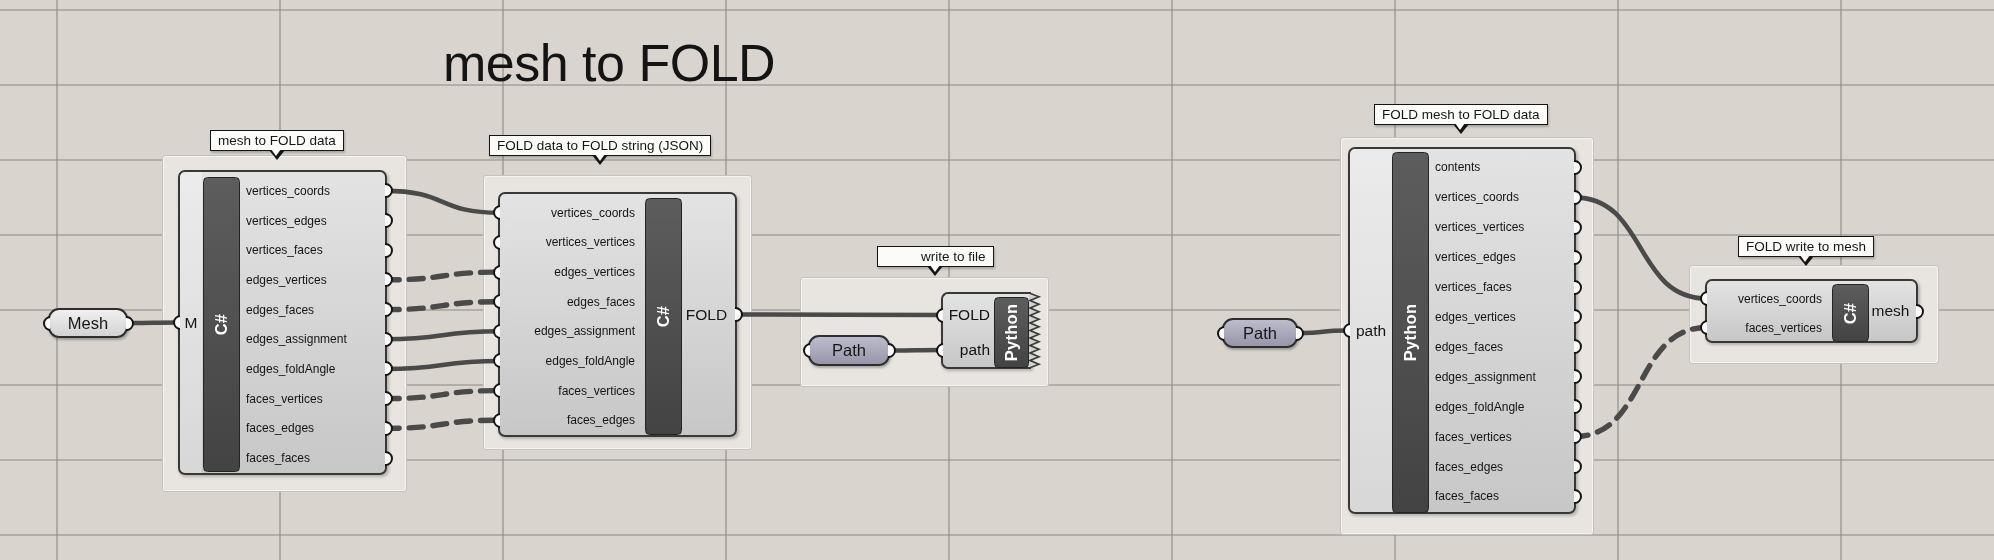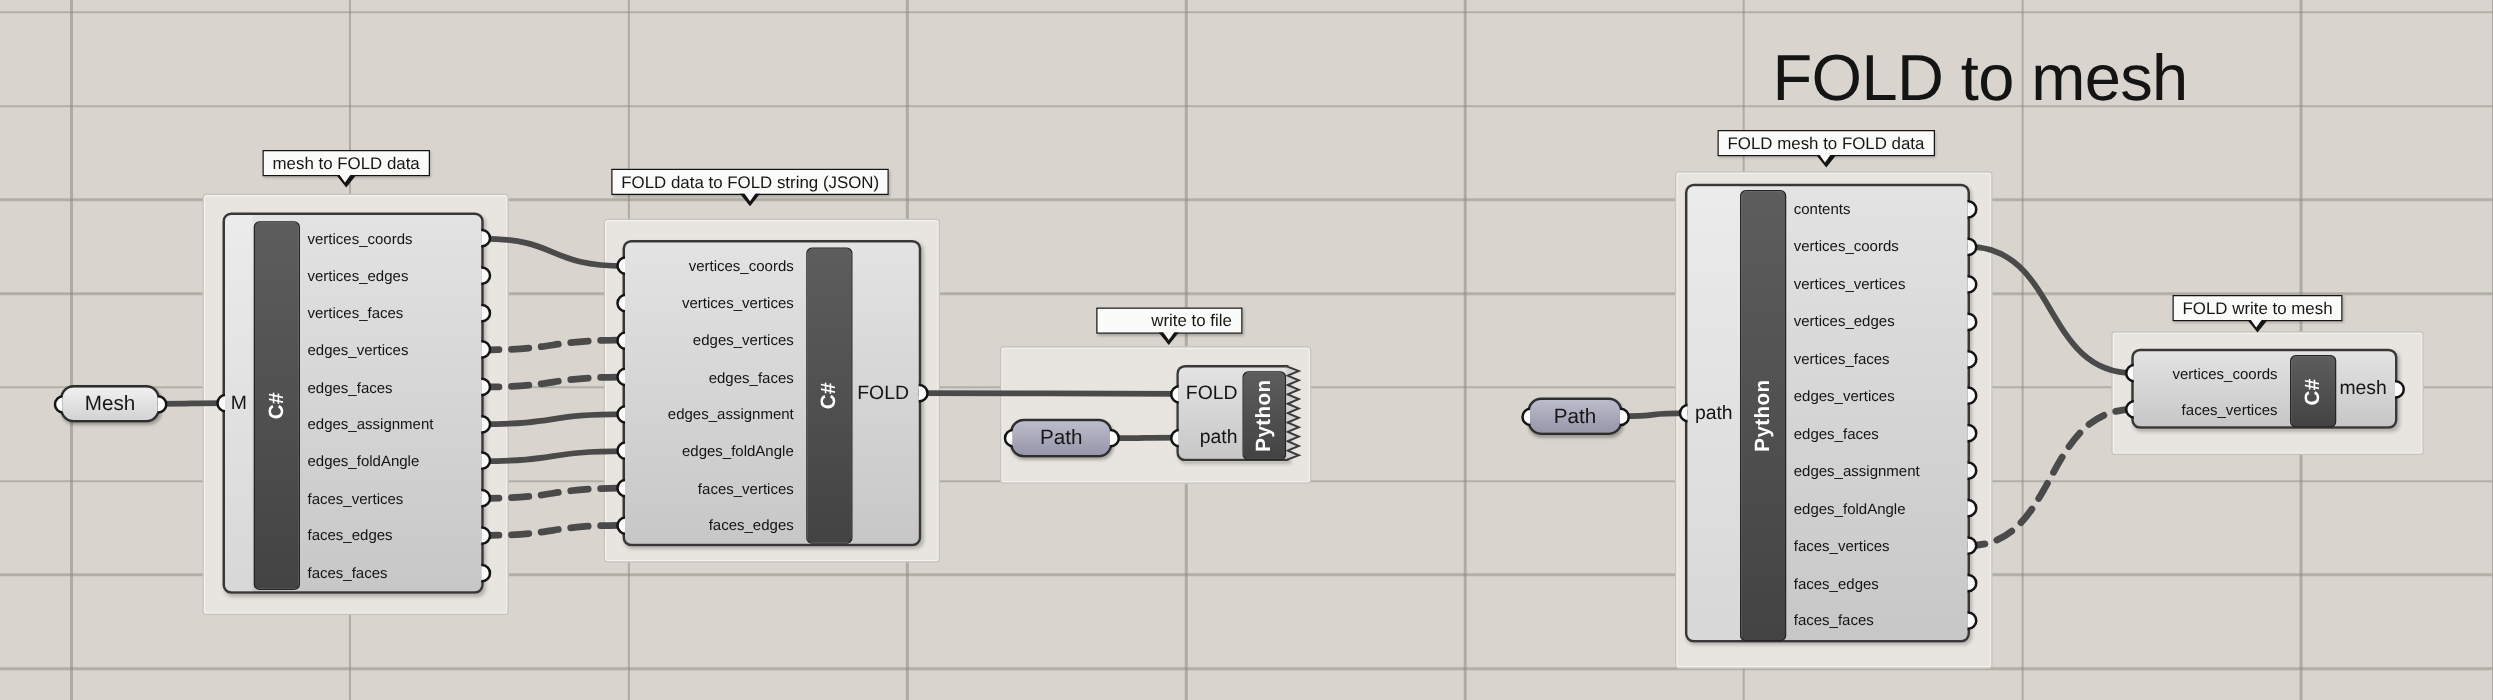--- a/index.html
+++ b/index.html
@@ -24,21 +24,21 @@
   #group-4{left:1340px;top:137px;width:252px;height:396px;}
   #group-5{left:1689px;top:265px;width:248px;height:97px;}
 
   .tag{position:absolute;z-index:5;background:#fbfbf9;border:1.6px solid #141414;
        font-size:13.5px;padding:1.5px 7px 2.5px;white-space:nowrap;
        box-shadow:1px 1.5px 2px rgba(0,0,0,.22);}
   .tag::before{content:'';position:absolute;left:50%;bottom:-10px;margin-left:-8px;
        border:8px solid transparent;border-top:10px solid #141414;border-bottom:0;}
   .tag::after{content:'';position:absolute;left:50%;bottom:-6px;margin-left:-5.6px;
        border:5.6px solid transparent;border-top:7.5px solid #fbfbf9;border-bottom:0;}
-  #tag-1{left:210px;top:120px;}
+  #tag-1{left:210px;top:130px;}
   #tag-2{left:489px;top:135px;}
   #tag-3{left:877px;top:246px;padding-left:43px;}
   #tag-4{left:1374px;top:104px;}
   #tag-5{left:1738px;top:236px;}
 
   .comp{position:absolute;z-index:3;border:2px solid #383838;border-radius:7px;
         background:linear-gradient(180deg,#e3e3e3,#c7c7c7);
         box-shadow:1.5px 2px 3px rgba(0,0,0,.22);box-sizing:border-box;}
   .c1{left:178px;top:170px;width:209px;height:305px;}
   .c2{left:498px;top:192px;width:239px;height:245px;}
@@ -106,21 +106,21 @@
       <path d="M385,368.96875 C448.25,368.96875 436.75,360.9375 500,360.9375" fill="none" stroke="#4a4a4a" stroke-linecap="round" stroke-width="4.6"></path>
       <path d="M385,398.65625 C448.25,398.65625 436.75,390.5625 500,390.5625" fill="none" stroke="#4a4a4a" stroke-linecap="round" stroke-width="5.4" stroke-dasharray="14 10"></path>
       <path d="M385,428.34375 C448.25,428.34375 436.75,420.1875 500,420.1875" fill="none" stroke="#4a4a4a" stroke-linecap="round" stroke-width="5.4" stroke-dasharray="14 10"></path>
       <path d="M735,314.5 C849.4,314.5 828.6,315 943,315" fill="none" stroke="#4a4a4a" stroke-linecap="round" stroke-width="4.6"></path>
       <path d="M888,350.5 C926,350.5 905,350 943,350" fill="none" stroke="#4a4a4a" stroke-linecap="round" stroke-width="4.6"></path>
       <path d="M1296,333 C1334,333 1312,330.5 1350,330.5" fill="none" stroke="#4a4a4a" stroke-linecap="round" stroke-width="4.6"></path>
       <path d="M1574,197.359375 C1647.15,197.359375 1633.85,298.5 1707,298.5" fill="none" stroke="#4a4a4a" stroke-linecap="round" stroke-width="4.6"></path>
       <path d="M1574,436.609375 C1647.15,436.609375 1633.85,327.5 1707,327.5" fill="none" stroke="#4a4a4a" stroke-linecap="round" stroke-width="5.4" stroke-dasharray="14 10"></path>
     </svg>
 
-  <div class="title" id="title-right">FOLD to mesh</div>
+  <div class="title" id="title-left">mesh to FOLD</div>
 
   <div class="group" id="group-1"></div>
   <div class="group" id="group-2"></div>
   <div class="group" id="group-3"></div>
   <div class="group" id="group-4"></div>
   <div class="group" id="group-5"></div>
 
   <div class="tag" id="tag-1">mesh to FOLD data</div>
   <div class="tag" id="tag-2">FOLD data to FOLD string (JSON)</div>
   <div class="tag" id="tag-3">write to file</div>

